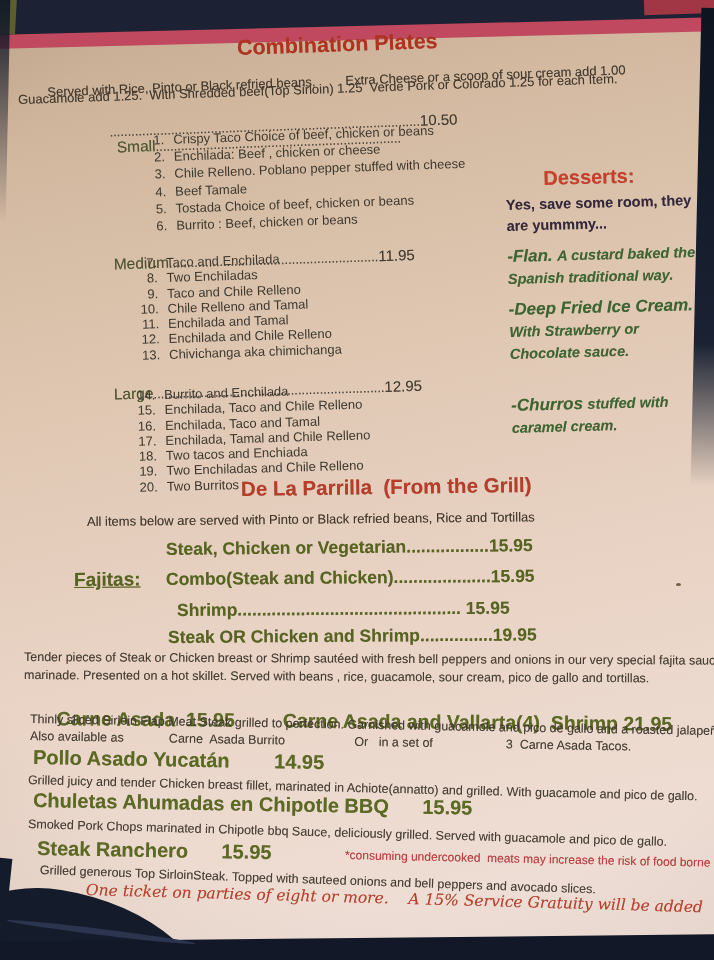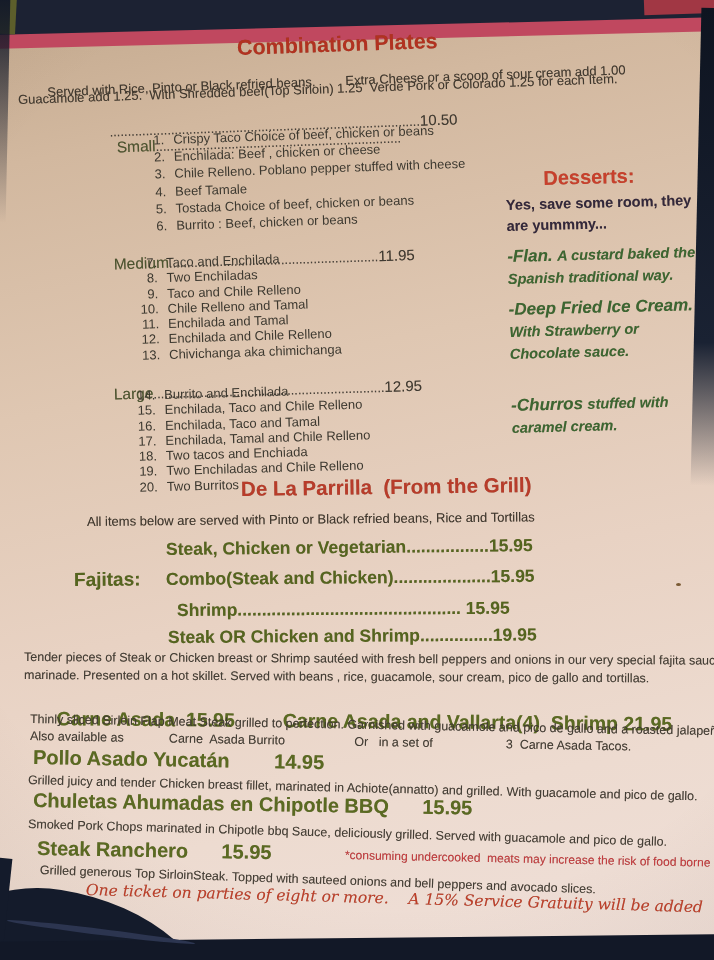--- a/index.html
+++ b/index.html
@@ -194,21 +194,21 @@
     <p class="d-item d-gap">
       <span class="d-name">-Churros</span>
       <span class="d-desc">stuffed with caramel cream.</span>
     </p>
   </div>
 
   <div class="t grill-title" style="left:241px;top:477px;transform:rotate(-0.8deg);">De La Parrilla  (From the Grill)</div>
   <div class="t note" style="left:87px;top:514px;transform:rotate(-0.6deg);">All items below are served with Pinto or Black refried beans, Rice and Tortillas</div>
 
   <div class="t fajita" style="left:166px;top:539px;transform:rotate(-0.6deg);">Steak, Chicken or Vegetarian.................15.95</div>
-  <div class="t fajitas-label" style="left:74px;top:569px;transform:rotate(-0.5deg);">Fajitas:</div>
+  <div class="t fajitas-label" style="left:74px;top:569px;transform:rotate(-0.5deg);text-decoration:underline;">Fajitas:</div>
   <div class="t fajita" style="left:166px;top:569px;transform:rotate(-0.5deg);">Combo(Steak and Chicken)....................15.95</div>
   <div class="t fajita" style="left:177px;top:600px;transform:rotate(-0.4deg);">Shrimp.............................................. 15.95</div>
   <div class="t fajita" style="left:168px;top:627px;transform:rotate(-0.4deg);">Steak OR Chicken and Shrimp...............19.95</div>
 
   <div class="t desc" style="left:24px;top:650px;transform:rotate(0.3deg);">Tender pieces of Steak or Chicken breast or Shrimp sautéed with fresh bell peppers and onions in our very special fajita sauce</div>
   <div class="t desc" style="left:24px;top:668px;transform:rotate(0.3deg);">marinade. Presented on a hot skillet. Served with beans , rice, guacamole, sour cream, pico de gallo and tortillas.</div>
 
   <div class="t entree" style="left:35px;top:684px;transform:rotate(0.5deg);">
     <span>Carne Asada  15.95</span><span class="gap2">Carne Asada and Vallarta(4)  Shrimp 21.95</span>
   </div>

